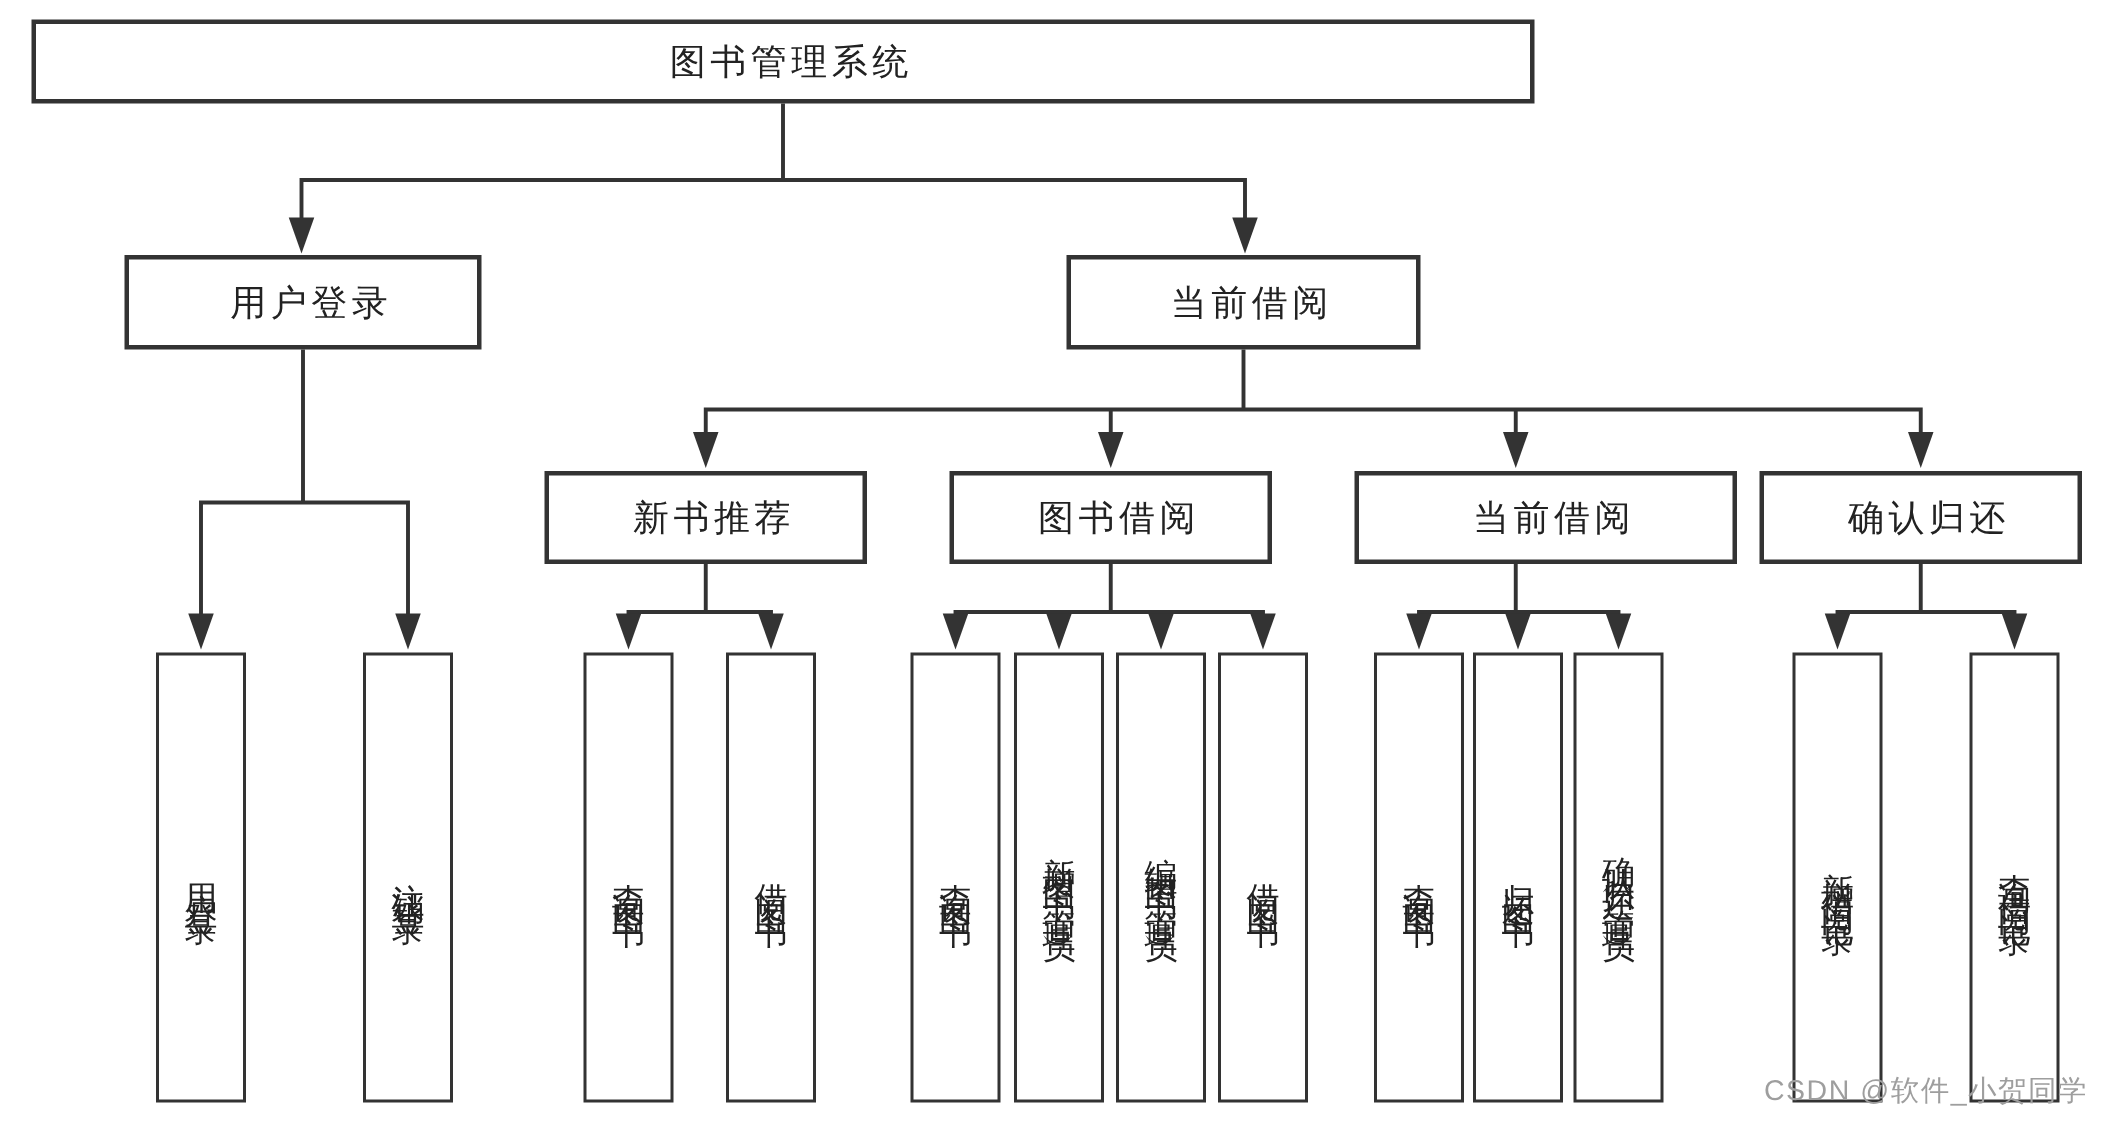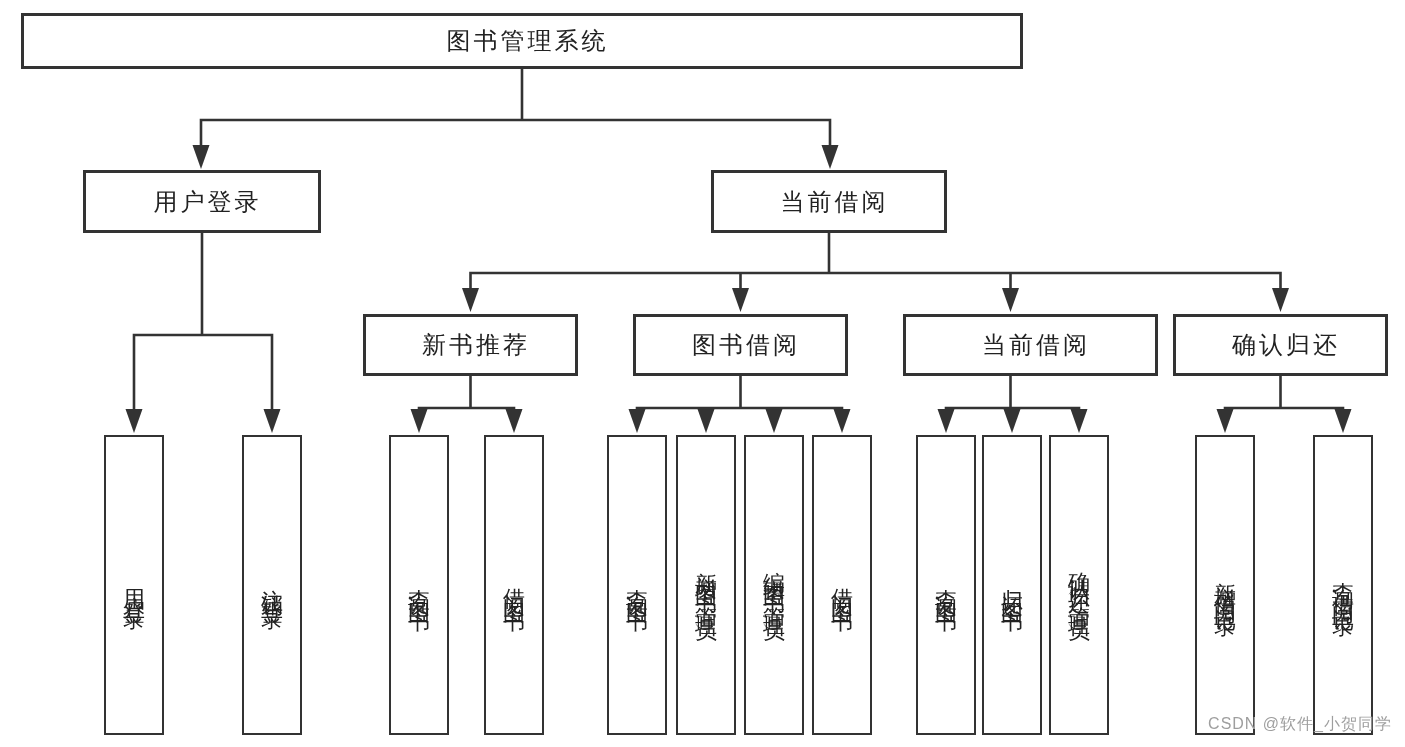--- a/index.html
+++ b/index.html
@@ -34,21 +34,21 @@
     writing-mode:vertical-rl;
     text-orientation:upright;
     font-size:22px;
     letter-spacing:7px;
     line-height:1;
     border-width:2.6px;
   }
   .watermark{
     position:absolute;
     right:13px;top:714px;
-    font-size:16px;
+    font-size:19px;
     letter-spacing:1px;
     color:var(--watermark);
     white-space:nowrap;
     z-index:5;
   }
 </style>
 </head>
 <body>
 
 <div class="canvas">

